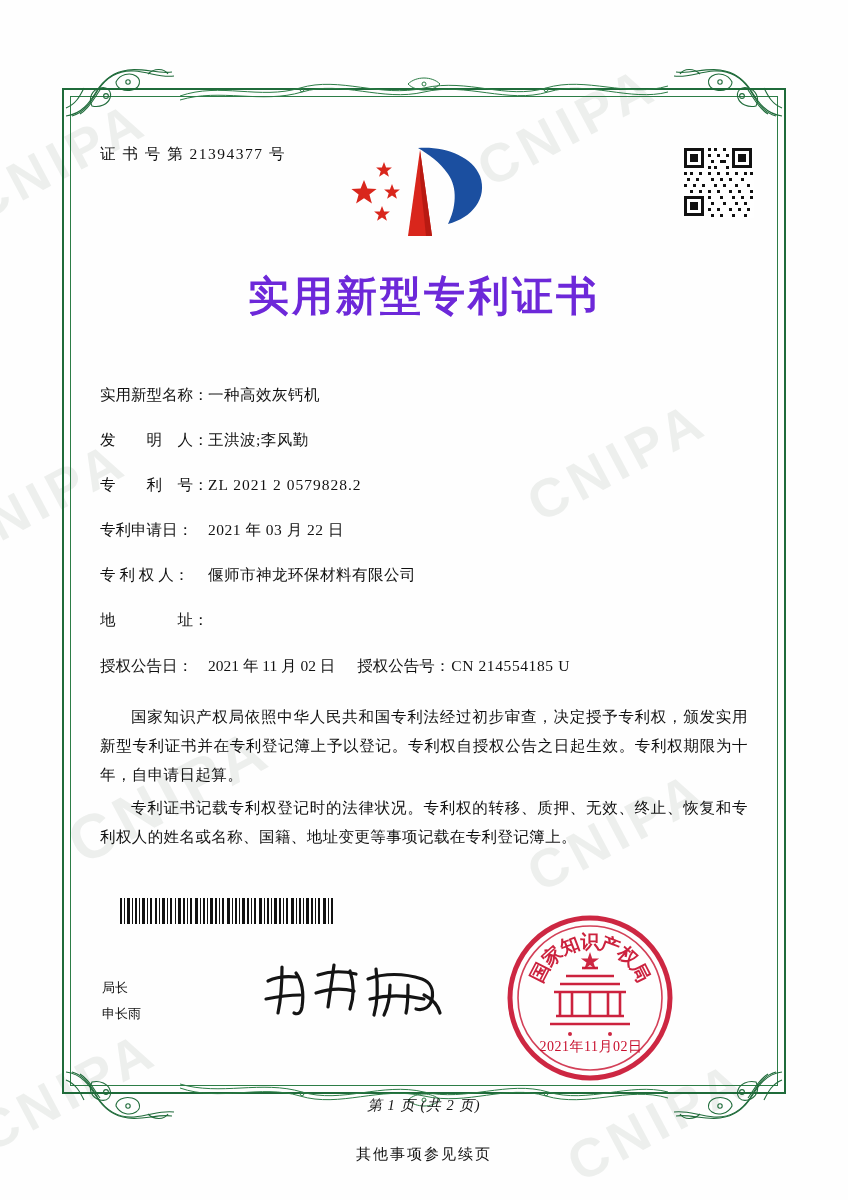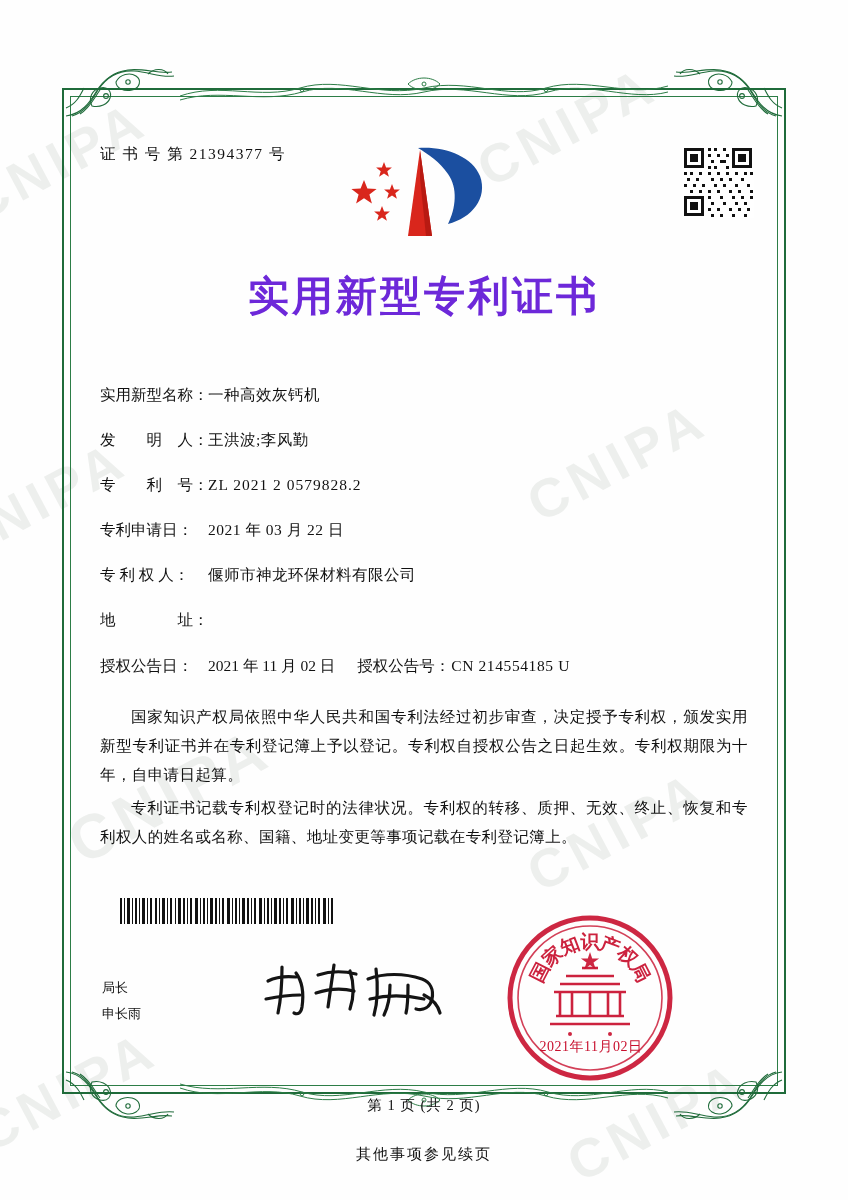--- a/index.html
+++ b/index.html
@@ -221,20 +221,21 @@
     letter-spacing: 0.5px;
   }
 
   .page-no {
     position: absolute;
     left: 0; right: 0;
     top: 1096px;
     text-align: center;
     font-size: 14.5px;
     letter-spacing: 1px;
+    font-style: italic;
   }
   .footnote {
     position: absolute;
     left: 0; right: 0;
     top: 1145px;
     text-align: center;
     font-size: 15px;
     letter-spacing: 2px;
     color: #111;
   }

